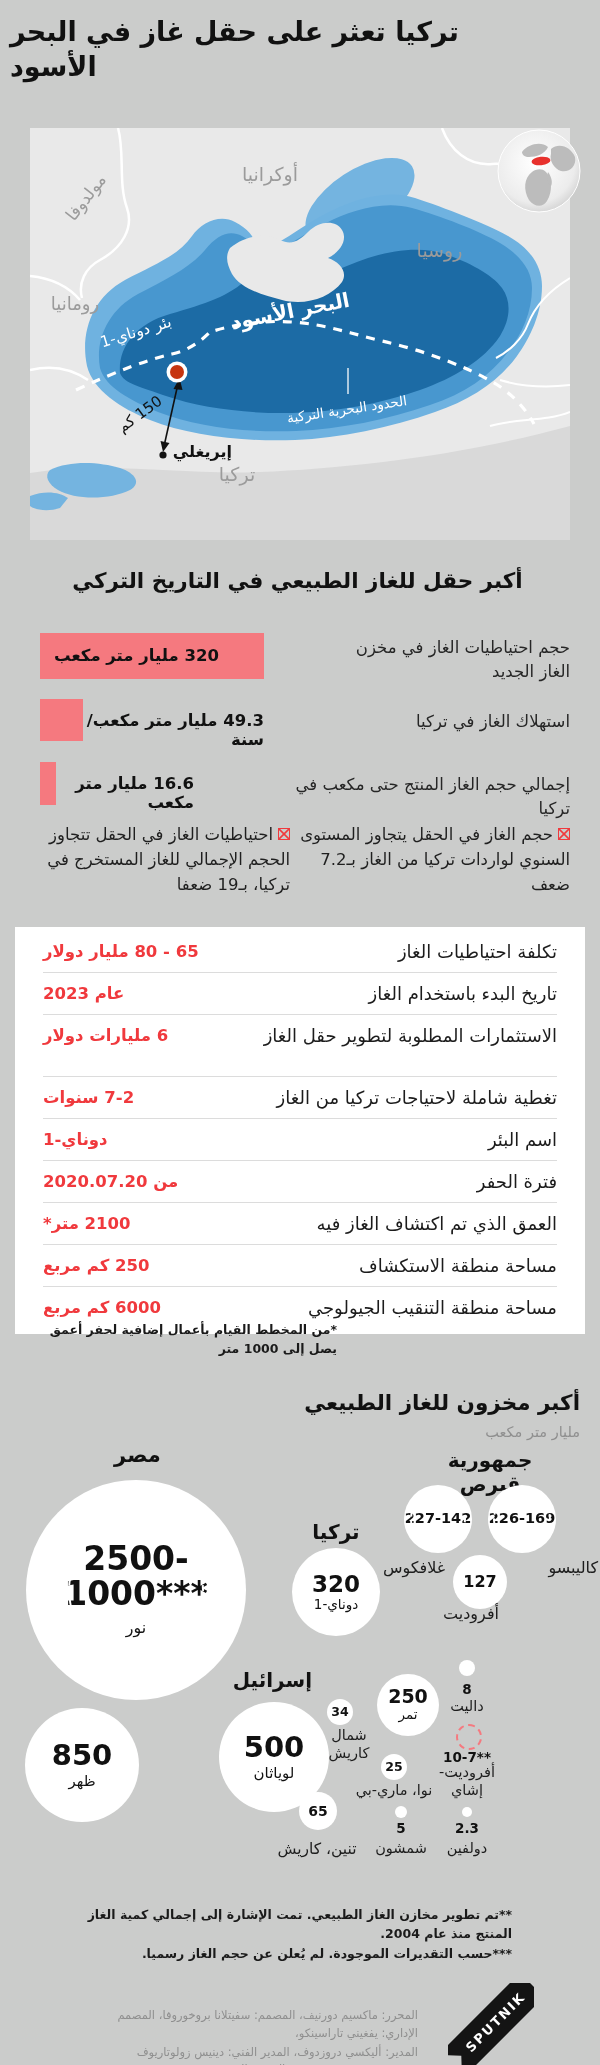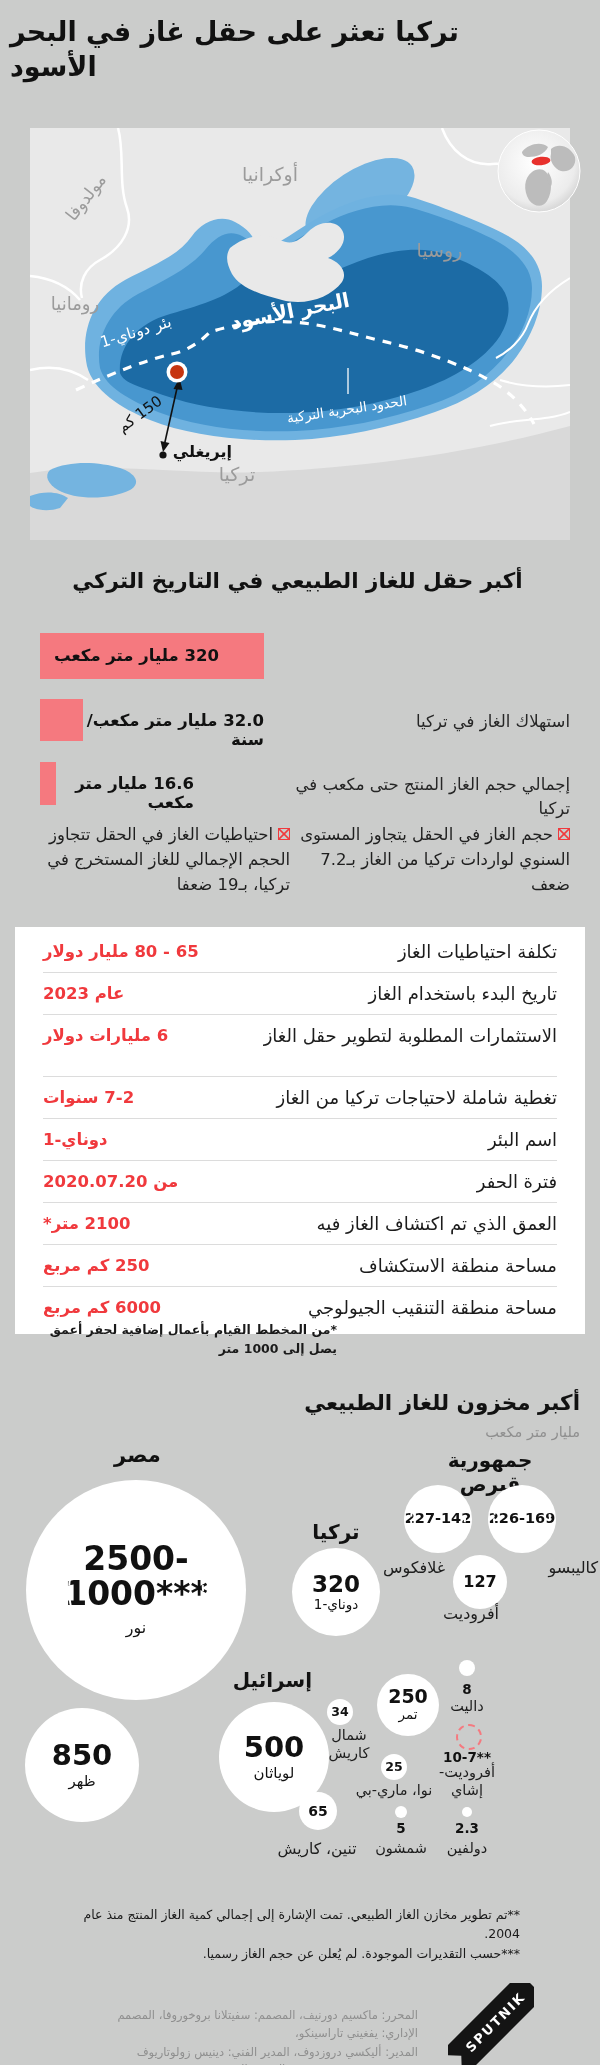--- a/index.html
+++ b/index.html
@@ -107,27 +107,28 @@
       <path d="M36,44 C28,50 27,62 33,72 C38,79 47,80 51,73 C57,63 56,51 50,44 C46,40 40,41 36,44 Z" fill="#bcbcbc"></path>
       <path d="M26,24 C32,16 45,13 52,19 C49,26 40,29 33,29 C29,29 26,27 26,24 Z" fill="#bcbcbc"></path>
       <path d="M55,21 C63,14 75,19 79,29 C81,38 73,45 65,43 C58,41 53,32 55,26 Z" fill="#bcbcbc"></path>
       <path d="M52,44 C55,48 57,54 55,58 C52,56 50,50 52,44 Z" fill="#bcbcbc"></path>
       <ellipse cx="45" cy="33" rx="9.5" ry="4.2" transform="rotate(-6 45 33)" fill="#e8312d"></ellipse>
     </svg>
   </div>
 
   <div class="abs s1title">أكبر حقل للغاز الطبيعي في التاريخ التركي</div>
 
+  <div class="abs statlabel" style="top:636px">حجم احتياطيات الغاز في مخزن الغاز الجديد</div>
   <div class="bar" style="top:633px;width:224px;height:46px">
     <span class="bar1txt" style="padding:0 0 0 14px;text-align:left;direction:rtl;display:block;padding-right:0;padding-left:14px">320 مليار متر مكعب</span>
   </div>
 
   <div class="abs statlabel" style="top:710px">استهلاك الغاز في تركيا</div>
   <div class="bar" style="top:699px;width:43px;height:42px"></div>
-  <div class="barval" style="left:86px;top:711px;width:178px">32.0 مليار متر مكعب/ سنة</div>
+  <div class="barval" style="left:86px;top:711px;width:178px">49.3 مليار متر مكعب/ سنة</div>
 
   <div class="abs statlabel" style="top:773px;width:300px">إجمالي حجم الغاز المنتج حتى مكعب في تركيا</div>
   <div class="bar" style="top:762px;width:16px;height:43px"></div>
   <div class="barval" style="left:58px;top:774px;width:136px">16.6 مليار متر مكعب</div>
 
   <div class="note" style="right:30px;width:272px"><span class="tofu"></span><span>حجم الغاز في الحقل يتجاوز المستوى السنوي لواردات تركيا من الغاز بـ7.2 ضعف</span></div>
   <div class="note" style="left:26px;width:264px"><span class="tofu"></span><span>احتياطيات الغاز في الحقل تتجاوز الحجم الإجمالي للغاز المستخرج في تركيا، بـ19 ضعفا</span></div>
 
   <div class="abs card">
     <div class="trow">
@@ -232,21 +233,21 @@
     <span class="num" style="font-size:14px">65</span>
   </div>
   <div class="blabel" style="left:268px;top:1840px;width:98px;font-size:15.5px">تنين، كاريش</div>
   <div class="bubble" style="left:395px;top:1806px;width:12px;height:12px"></div>
   <div class="bnum" style="left:393px;top:1820px;width:16px">5</div>
   <div class="blabel" style="left:372px;top:1840px;width:58px">شمشون</div>
   <div class="bubble" style="left:462px;top:1807px;width:10px;height:10px"></div>
   <div class="bnum" style="left:452px;top:1820px;width:30px">2.3</div>
   <div class="blabel" style="left:442px;top:1840px;width:50px">دولفين</div>
 
-  <div class="fnote" style="top:1905px;right:80px;width:445px;font-weight:normal">
+  <div class="fnote" style="top:1905px;right:88px;width:445px;font-weight:bold">
     <div>**تم تطوير مخازن الغاز الطبيعي. تمت الإشارة إلى إجمالي كمية الغاز المنتج منذ عام 2004.</div>
     <div>***حسب التقديرات الموجودة. لم يُعلن عن حجم الغاز رسميا.</div>
   </div>
 
   <div class="abs credits">
     <div>المحرر: ماكسيم دورنيف، المصمم: سفيتلانا بروخوروفا، المصمم الإداري: يفغيني تاراسينكو،</div>
     <div>المدير: أليكسي دروزدوف، المدير الفني: دينيس زولوتاريوف</div>
     <div>المصدر: Energy-sea.gov.il، gov.il، energean.com، مصادر مفتوحة</div>
   </div>
 

